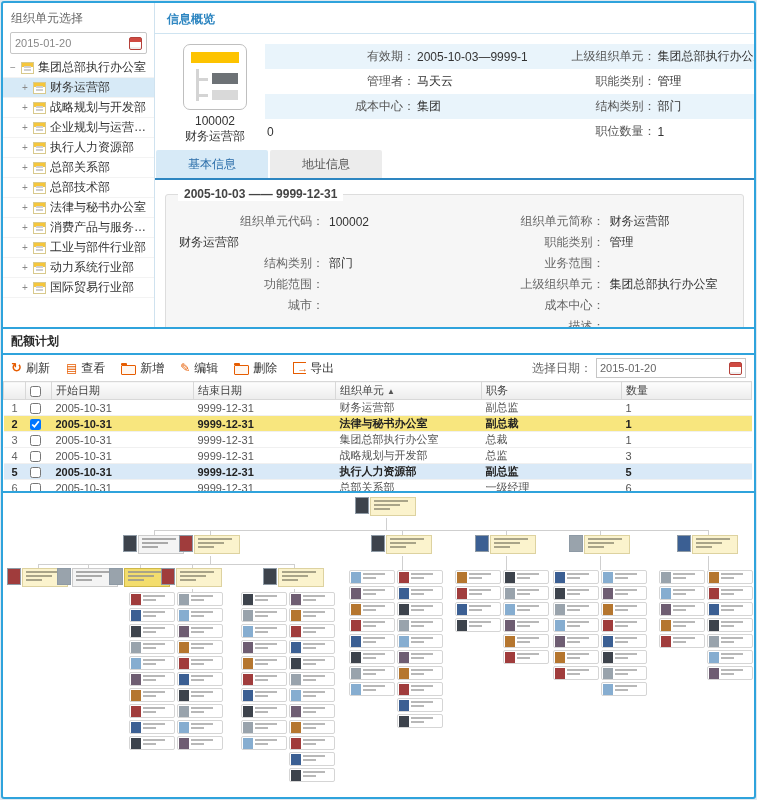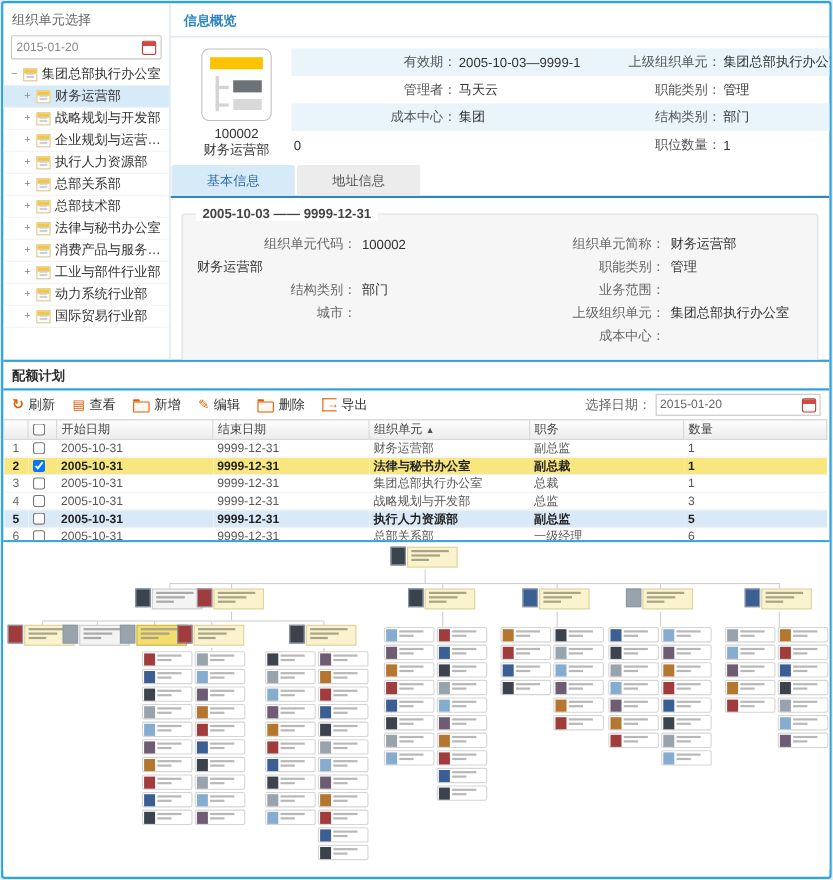--- a/index.html
+++ b/index.html
@@ -273,20 +273,24 @@
                 <span class="d-value">100002</span>
               </div>
               <div class="d-row">
                 <span class="d-value">财务运营部</span>
               </div>
               <div class="d-row">
                 <span class="d-label">结构类别：</span>
                 <span class="d-value">部门</span>
               </div>
               <div class="d-row">
+                <span class="d-label">功能范围：</span>
+                <span class="d-value"></span>
+              </div>
+              <div class="d-row">
                 <span class="d-label">城市：</span>
                 <span class="d-value"></span>
               </div>
             </div>
             <div class="detail-col">
               <div class="d-row">
                 <span class="d-label">组织单元简称：</span>
                 <span class="d-value">财务运营部</span>
               </div>
               <div class="d-row">
@@ -296,20 +300,24 @@
               <div class="d-row">
                 <span class="d-label">业务范围：</span>
                 <span class="d-value"></span>
               </div>
               <div class="d-row">
                 <span class="d-label">上级组织单元：</span>
                 <span class="d-value">集团总部执行办公室</span>
               </div>
               <div class="d-row">
                 <span class="d-label">成本中心：</span>
+                <span class="d-value"></span>
+              </div>
+              <div class="d-row">
+                <span class="d-label">描述：</span>
                 <span class="d-value"></span>
               </div>
             </div>
           </div>
       </div>
     </div>
   </div>
 
   <div class="panel-mid">
     <div class="mid-title">配额计划</div>

